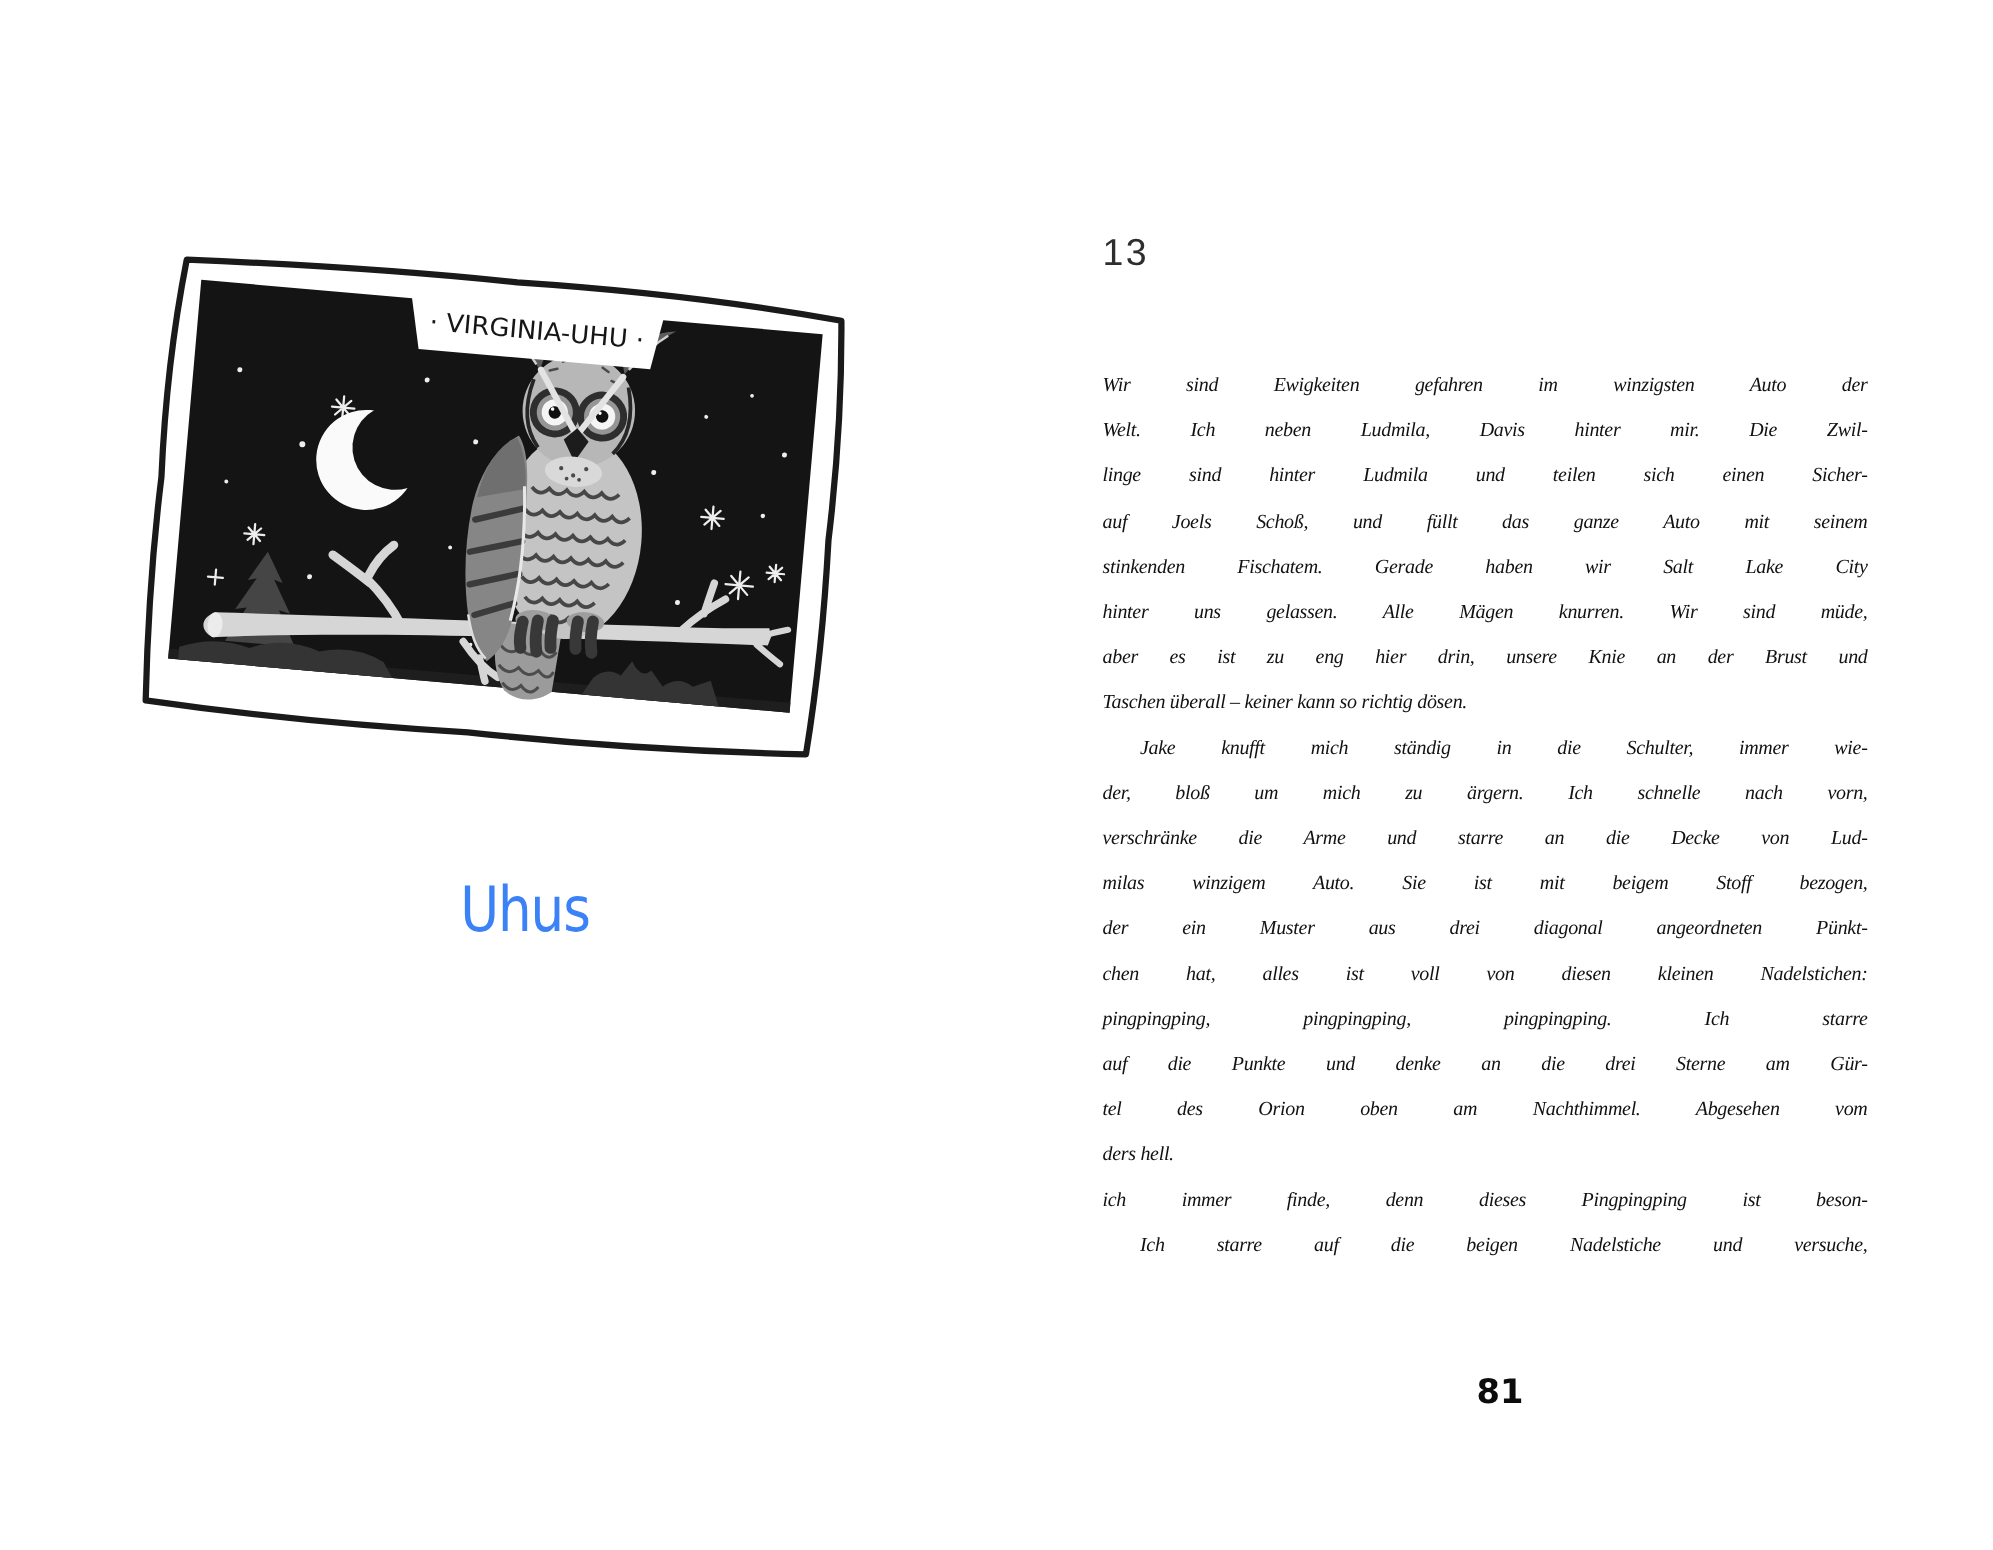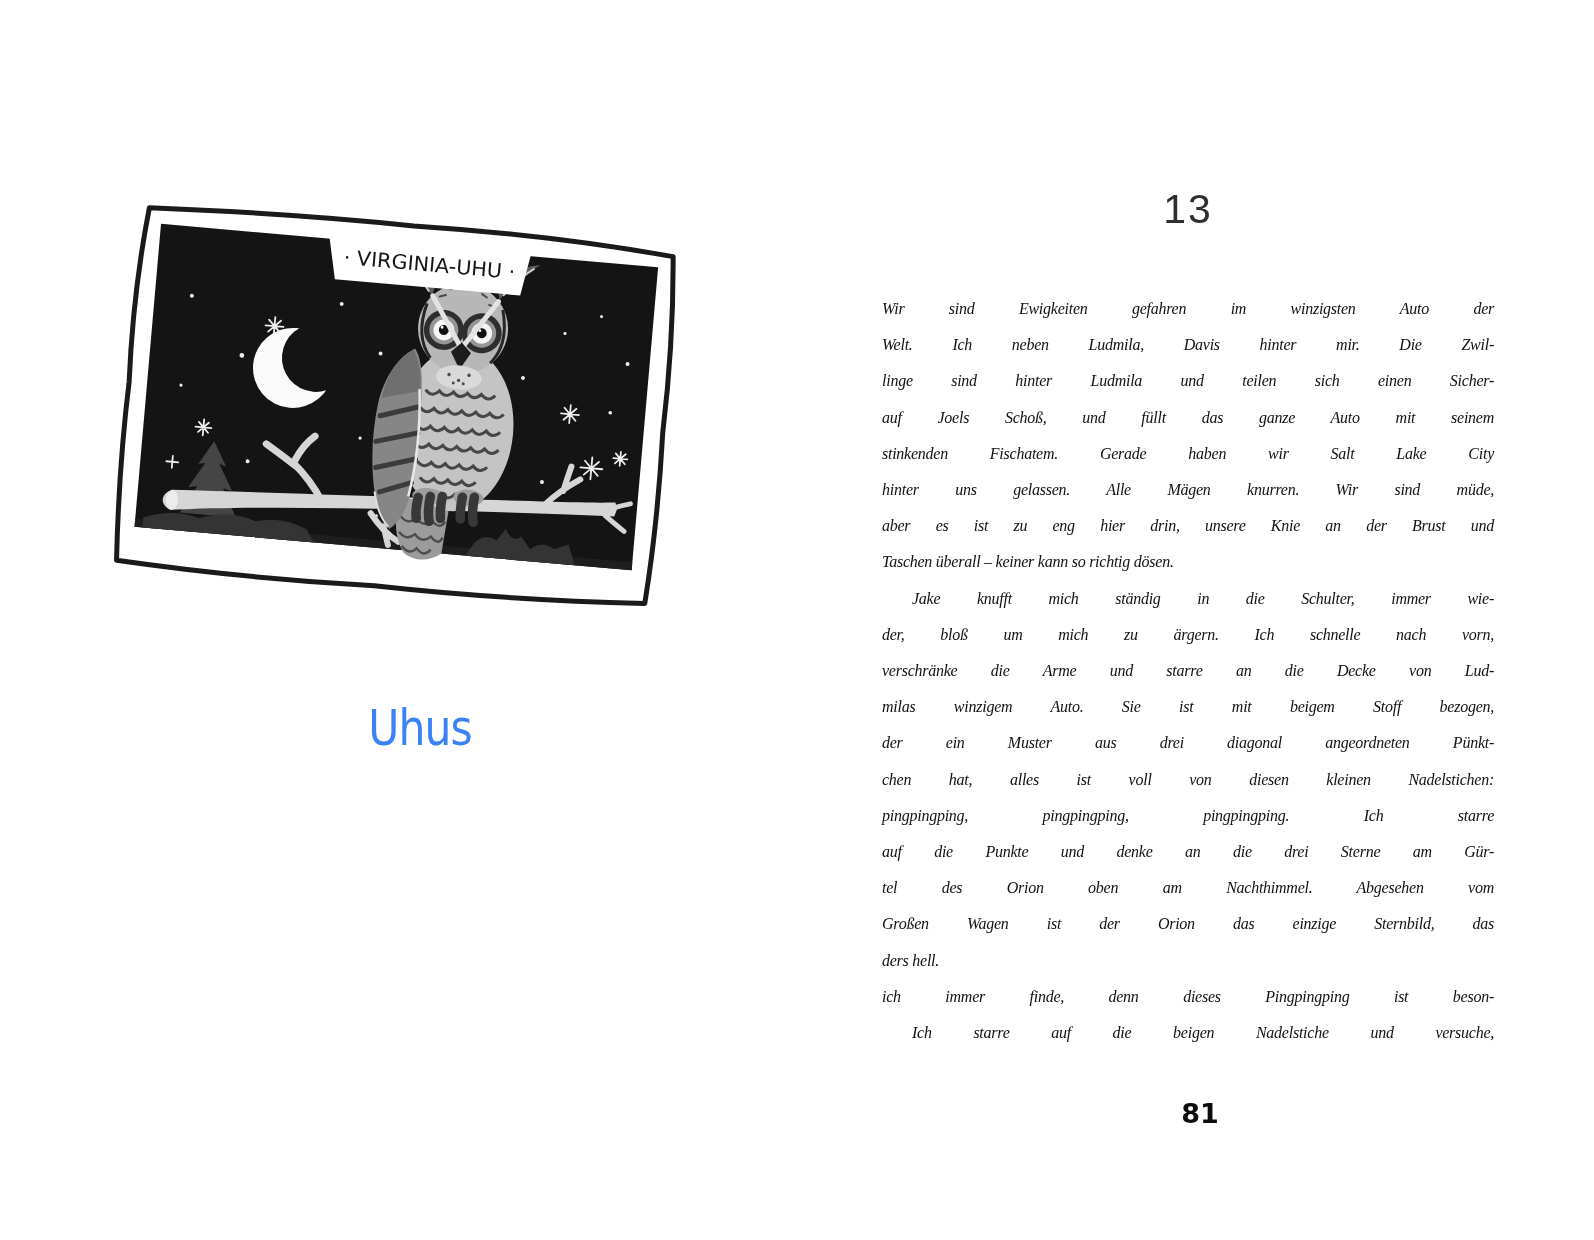--- a/index.html
+++ b/index.html
@@ -10,22 +10,22 @@
   .card{position:absolute;left:118px;top:219px;width:555px;height:375px;
         transform:rotate(5deg);transform-origin:50% 50%;}
   .card svg{display:block;width:555px;height:375px;}
 
   .chapter-title{position:absolute;left:0;top:698px;width:840px;text-align:center;
         font-family:"DejaVu Sans",sans-serif;font-size:50px;line-height:60px;
         color:#3b82f6;letter-spacing:-1px;}
   .chapter-title span{display:inline-block;transform:scaleX(.85);}
 
   
-  .chapter-number{position:absolute;left:882px;top:186px;width:612px;text-align:center;
-        font-family:"Liberation Sans",sans-serif;font-weight:300;font-size:41px;
+  .chapter-number{position:absolute;left:882px;top:186px;width:612px;text-align:left;
+        font-family:"Liberation Sans",sans-serif;font-weight:300;font-size:30px;
         letter-spacing:2px;color:#2e2e2e;}
 
   .body-text{position:absolute;left:882px;top:291px;width:612px;}
   .line{font-family:"Liberation Serif",serif;font-size:16px;line-height:36.2px;
         letter-spacing:-0.25px;color:#111111;
         text-align:justify;text-align-last:justify;white-space:normal;font-style:italic;}
   .line.indent{text-indent:30px;}
   .line.endline{text-align-last:left;}
 
   .page-number{position:absolute;left:1200px;top:1098px;transform:translateX(-50%);
@@ -220,21 +220,20 @@
         <div class="line endline">Taschen überall – keiner kann so richtig dösen.</div>
         <div class="line indent">Jake knufft mich ständig in die Schulter, immer wie-</div>
         <div class="line">der, bloß um mich zu ärgern. Ich schnelle nach vorn,</div>
         <div class="line">verschränke die Arme und starre an die Decke von Lud-</div>
         <div class="line">milas winzigem Auto. Sie ist mit beigem Stoff bezogen,</div>
         <div class="line">der ein Muster aus drei diagonal angeordneten Pünkt-</div>
         <div class="line">chen hat, alles ist voll von diesen kleinen Nadelstichen:</div>
         <div class="line">pingpingping, pingpingping, pingpingping. Ich starre</div>
         <div class="line">auf die Punkte und denke an die drei Sterne am Gür-</div>
         <div class="line">tel des Orion oben am Nachthimmel. Abgesehen vom</div>
-        <div class="line">Großen Wagen ist der Orion das einzige Sternbild, das</div>
         <div class="line endline">ders hell.</div>
         <div class="line">ich immer finde, denn dieses Pingpingping ist beson-</div>
         <div class="line indent">Ich starre auf die beigen Nadelstiche und versuche,</div>
       </div>
 
     <div class="page-number">81</div>
   </div>
 
 </div>
 

